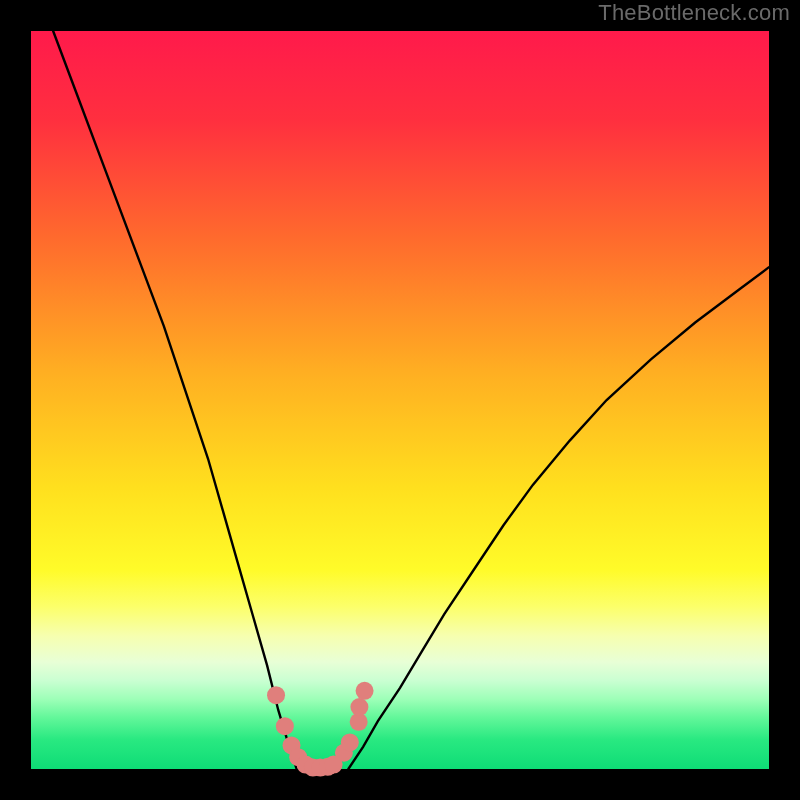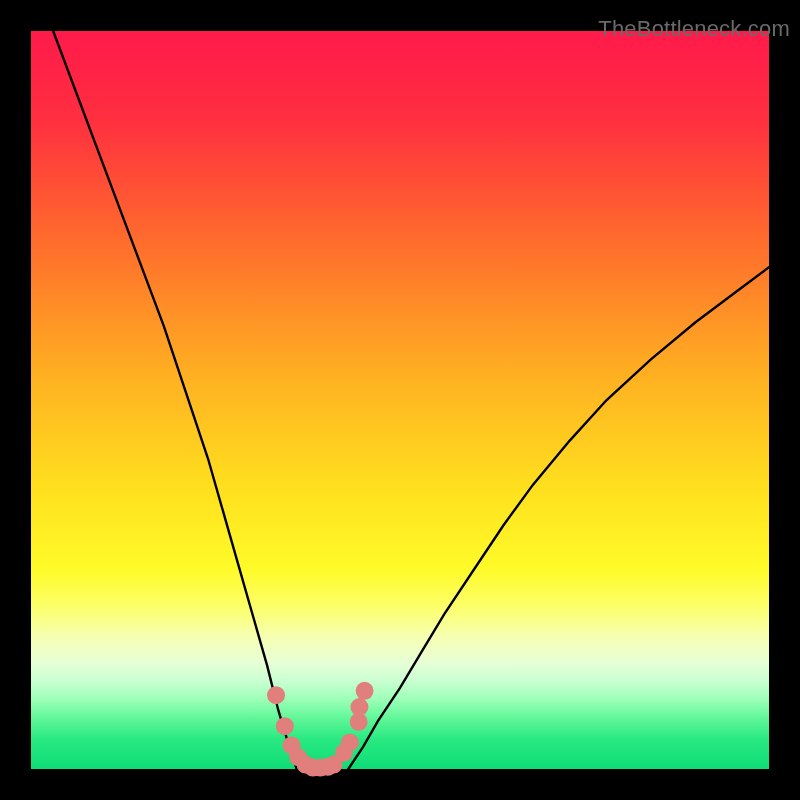--- a/index.html
+++ b/index.html
@@ -14,21 +14,21 @@
 .frame {
   position: absolute;
   top: 0;
   left: 0;
   width: 800px;
   height: 800px;
   background: #000;
 }
 .watermark {
   position: absolute;
-  top: 16px;
+  top: 0;
   right: 10px;
   font-family: Arial, Helvetica, sans-serif;
   font-size: 22px;
   color: #6a6a6a;
   font-weight: 500;
   letter-spacing: 0.2px;
 }
 .chart-svg {
   position: absolute;
   top: 0;

